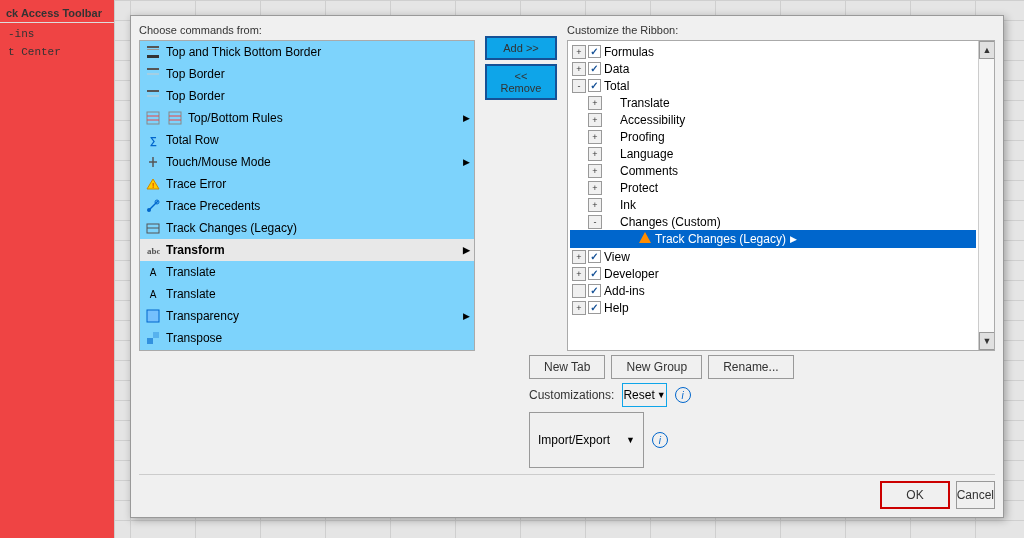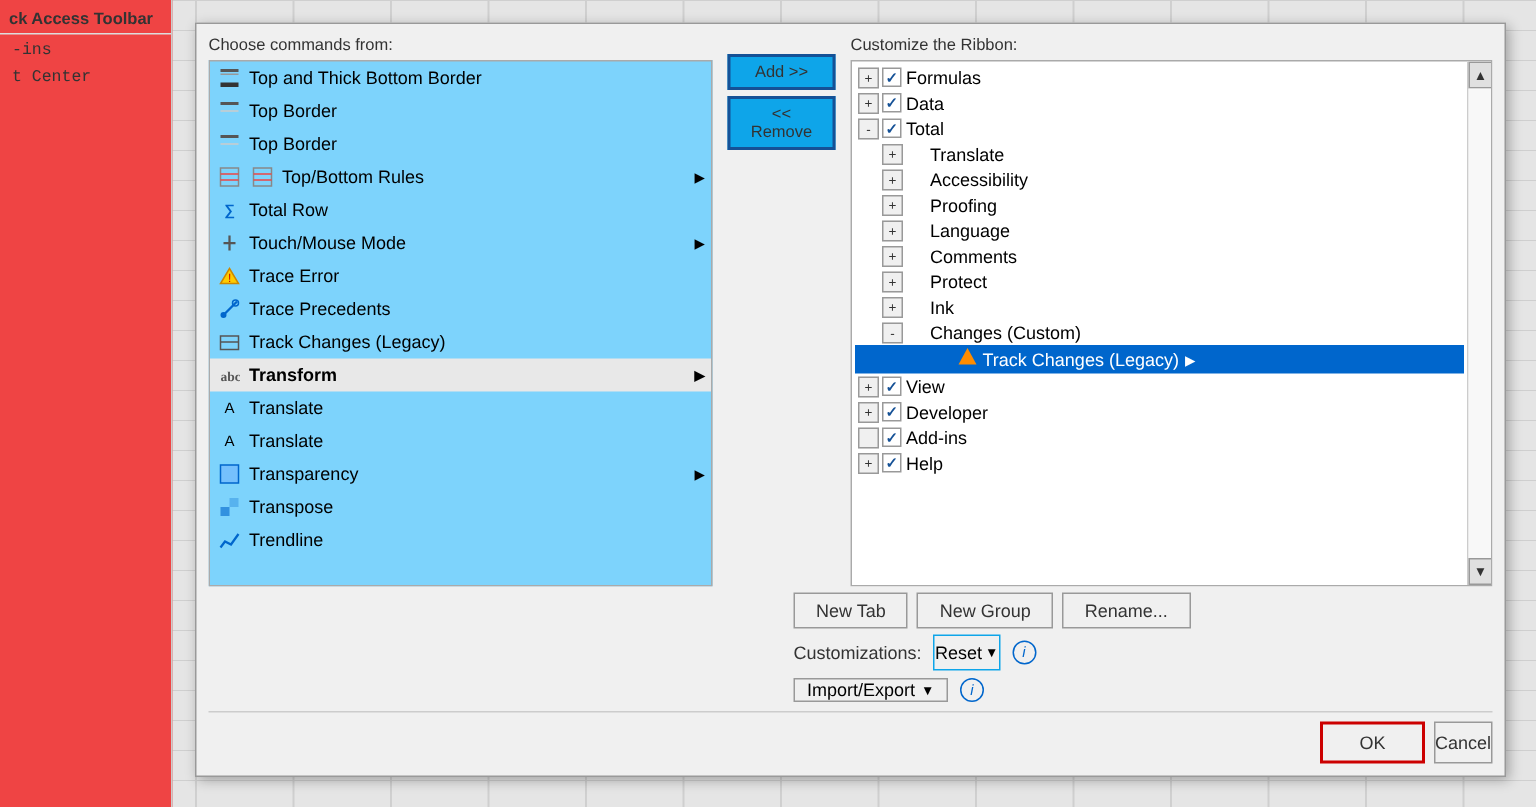--- a/index.html
+++ b/index.html
@@ -190,22 +190,22 @@
       padding: 4px 0;
       background: #f0f0f0;
       border: 1px solid #0ea5e9;
       font-size: 12px;
       cursor: pointer;
     }
 
     .import-export-btn {
       display: flex;
       align-items: center;
-      gap: 4px;
-      padding: 0 8px;
+      gap: 16px;
+      padding: 20px 8px;
       background: #f0f0f0;
       border: 1px solid #999;
       font-size: 12px;
       cursor: pointer;
     }
 
     .info-icon {
       width: 16px;
       height: 16px;
       border-radius: 50%;

